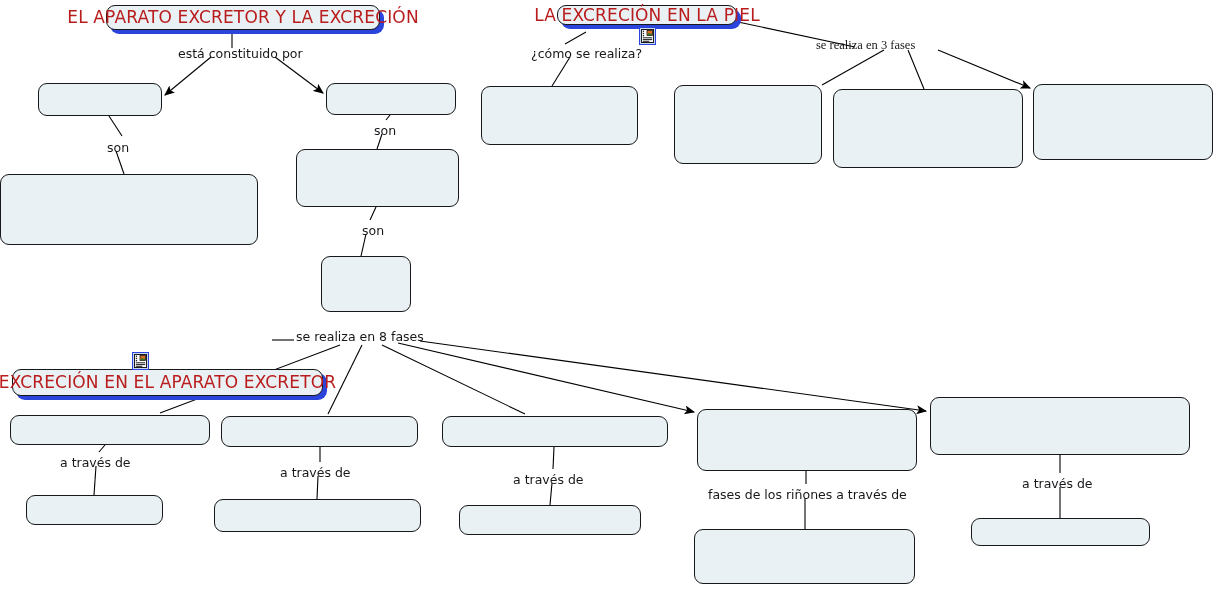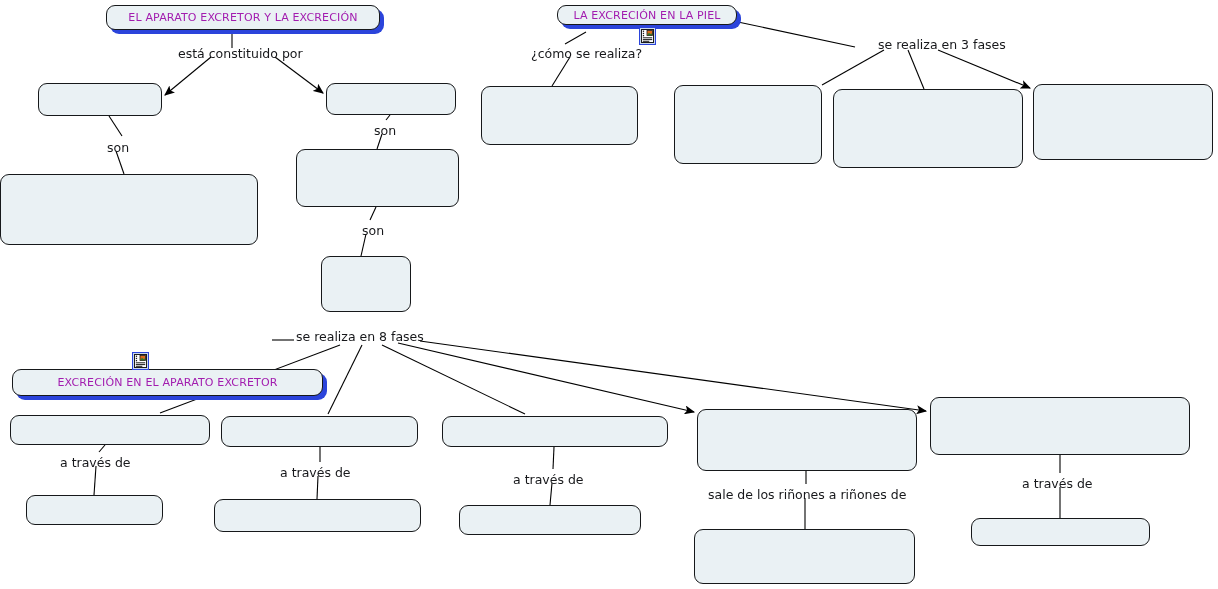--- a/index.html
+++ b/index.html
@@ -41,22 +41,22 @@
     background: #eaf1f4;
     border: 1.4px solid #16181a;
     border-radius: 9px;
     z-index: 5;
     display: flex;
     align-items: center;
     justify-content: center;
     box-shadow: 4px 4px 0 0 #2b44db;
   }
   .rootnode .root-label {
-    font-size: 11px;
-    color: #a21caf;
+    font-size: 17px;
+    color: #b91c1c;
     letter-spacing: 0.15px;
     white-space: nowrap;
     line-height: 1;
   }
   
   .linklabel {
     position: absolute;
     font-size: 12.5px;
     color: #17181b;
     white-space: nowrap;
@@ -173,22 +173,22 @@
           <rect x="3.8" y="12.1" width="9.4" height="1" fill="#1b1b1b"></rect>
           <rect x="3.8" y="13.8" width="6.5" height="1" fill="#1b1b1b"></rect>
         </svg></div>
     </div>
   <div id="label-layer">
       <div class="linklabel" style="left: 178px; top: 48px;">está constituido por</div>
       <div class="linklabel" style="left: 107px; top: 142px;">son</div>
       <div class="linklabel" style="left: 374px; top: 125px;">son</div>
       <div class="linklabel" style="left: 362px; top: 225px;">son</div>
       <div class="linklabel" style="left: 531px; top: 48px;">¿cómo se realiza?</div>
-      <div class="linklabel" style="left: 878px; top: 39px;">se realiza en 3 fases</div>
+      <div class="linklabel" style="left: 816px; top: 39px; font-family: Liberation Serif, serif;">se realiza en 3 fases</div>
       <div class="linklabel" style="left: 296px; top: 331px;">se realiza en 8 fases</div>
       <div class="linklabel" style="left: 60px; top: 457px;">a través de</div>
       <div class="linklabel" style="left: 280px; top: 467px;">a través de</div>
       <div class="linklabel" style="left: 513px; top: 474px;">a través de</div>
-      <div class="linklabel" style="left: 708px; top: 489px;">sale de los riñones a riñones de</div>
+      <div class="linklabel" style="left: 708px; top: 489px;">fases de los riñones a través de</div>
       <div class="linklabel" style="left: 1022px; top: 478px;">a través de</div>
     </div>
 
 </div>
 
 </body></html>

